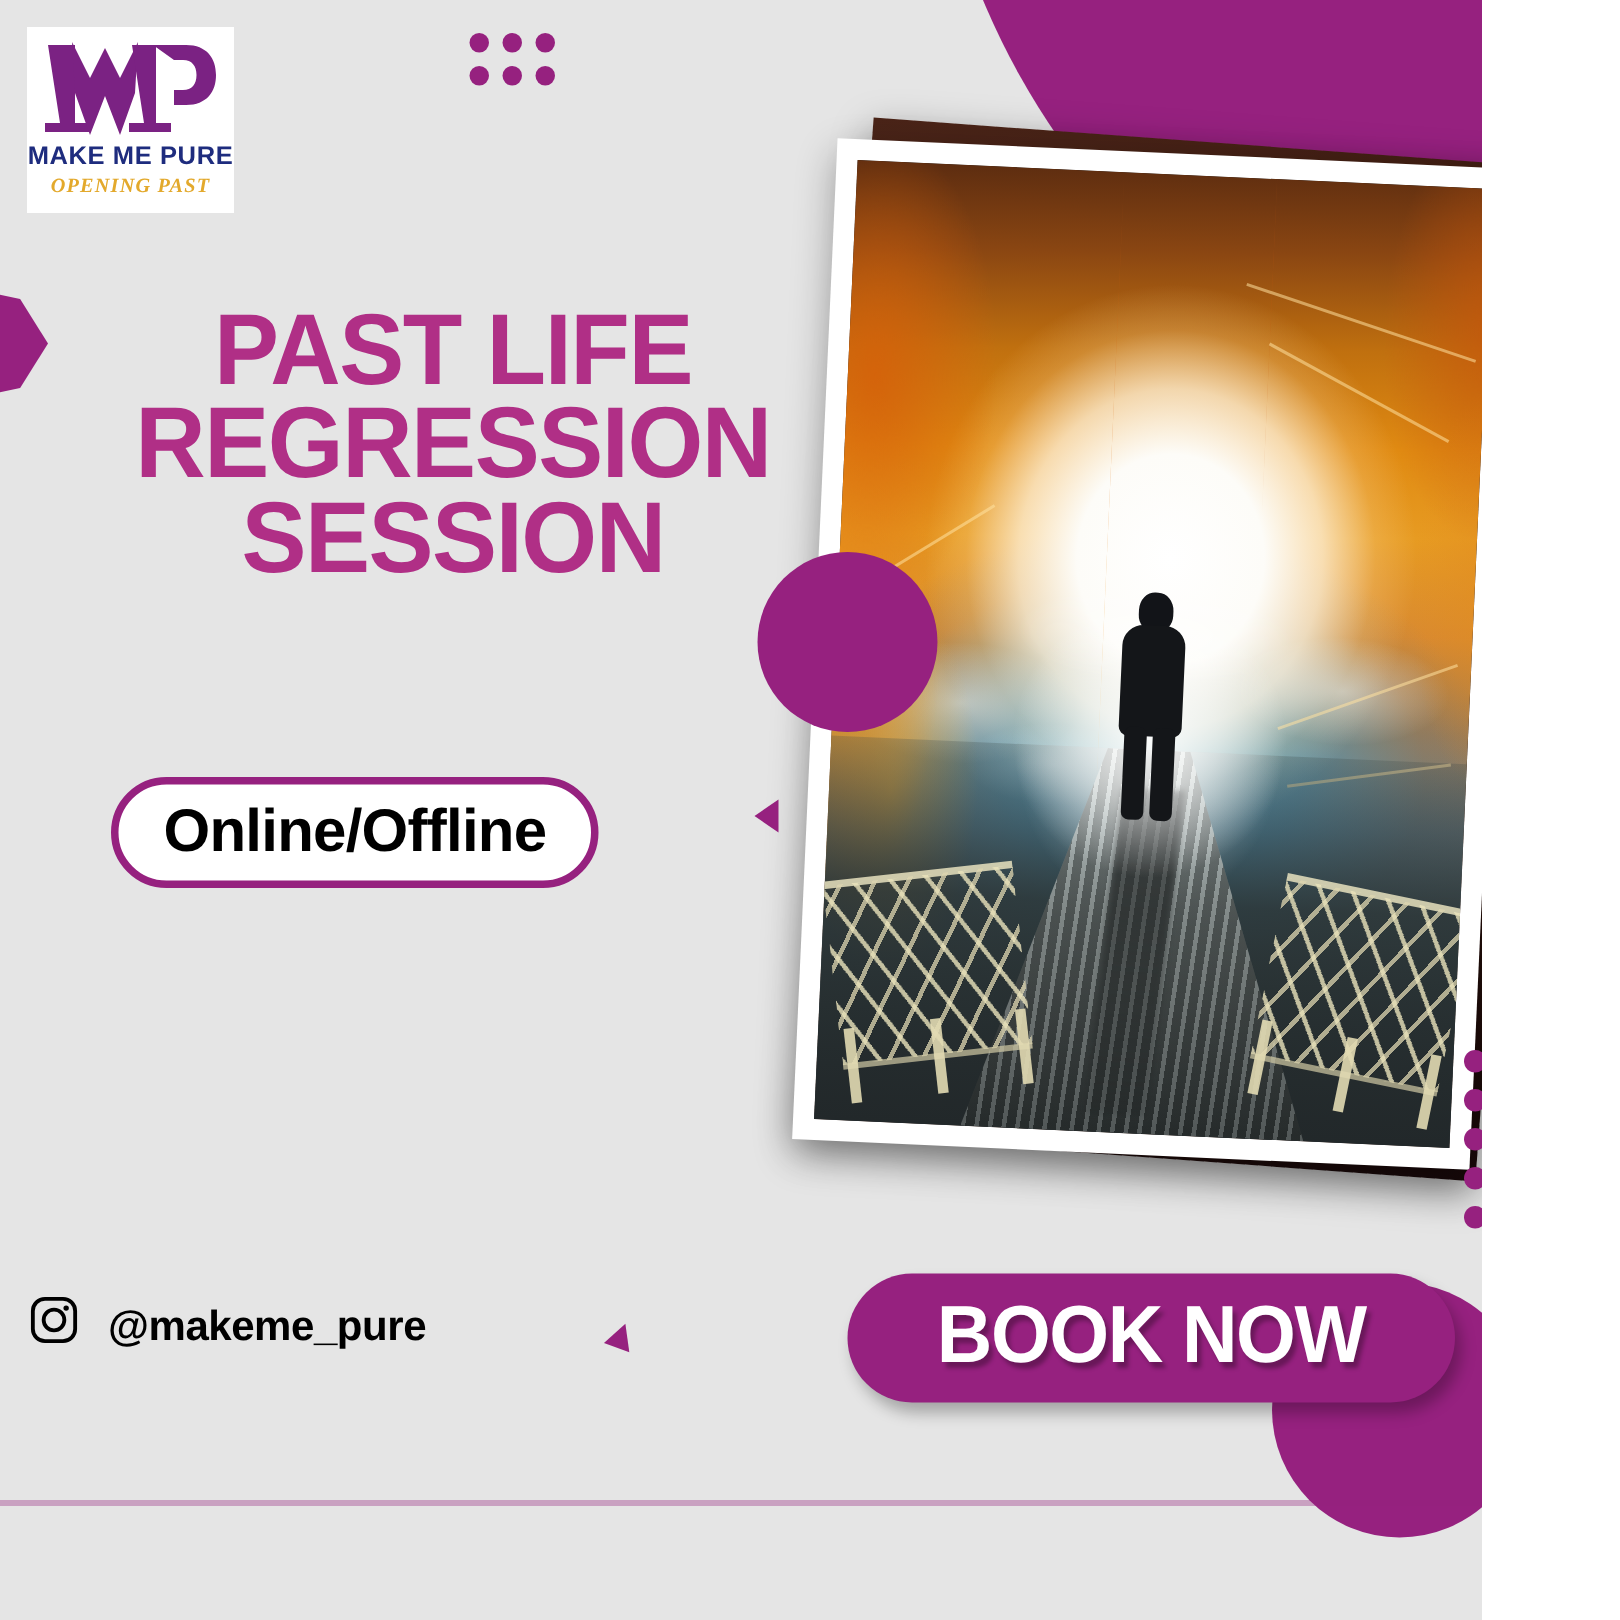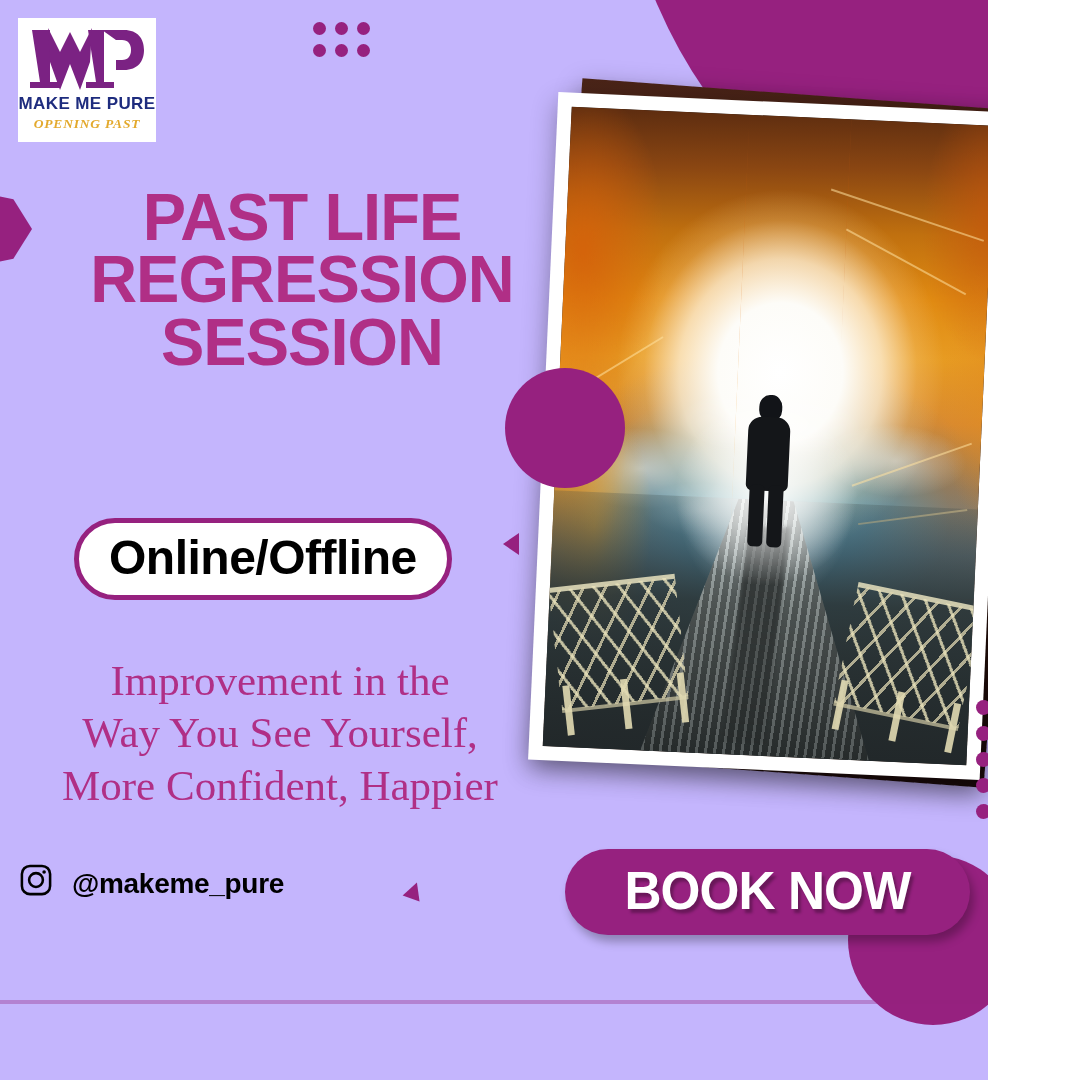--- a/index.html
+++ b/index.html
@@ -5,21 +5,21 @@
   html,body{margin:0;padding:0;}
   body{
     width:1080px;height:1080px;
     background:#ffffff;
     font-family:"Liberation Sans", sans-serif;
     overflow:hidden;
   }
   #poster{
     position:relative;
     width:988px;height:1080px;
-    background:#c4b5fd;
+    background:#e5e5e5;
     overflow:hidden;
   }
 
   
   .corner-tr{
     position:absolute;
     top:-186px; right:-150px;
     width:520px;height:500px;
     background:#96217F;
     border-radius:0 0 0 100%;
@@ -113,21 +113,21 @@
     font-size:13.5px;
     letter-spacing:0.8px;
     color:#E3A92C;
     line-height:1;
     margin-top:5px;
   }
 
   
   #headline{
     position:absolute;
-    left:62px; top:186px;
+    left:62px; top:203px;
     width:480px;
     z-index:8;
     text-align:center;
   }
   #headline .ln{
     font-family:"Liberation Sans", sans-serif;
     font-weight:bold;
     font-size:67px;
     line-height:0.93;
     letter-spacing:-1px;
@@ -142,21 +142,21 @@
     left:74px; top:518px;
     padding:10px 30px 12px 30px;
     border:5px solid #96217F;
     border-radius:60px;
     background:#ffffff;
     z-index:8;
   }
   #pill span{
     font-family:"Liberation Sans", sans-serif;
     font-weight:bold;
-    font-size:48px;
+    font-size:40px;
     letter-spacing:-0.5px;
     color:#000000;
     line-height:1.05;
     white-space:nowrap;
   }
 
   
   #subcopy{
     position:absolute;
     left:0px; top:655px;
@@ -453,25 +453,20 @@
     <div class="ln">PAST LIFE</div>
     <div class="ln">REGRESSION</div>
     <div class="ln">SESSION</div>
   </div>
 
   <div id="pill">
     <span>Online/Offline</span>
   </div>
   <div class="tri" id="tri-left"></div>
 
-  <div id="subcopy">
-    <div class="ln">Improvement in the</div>
-    <div class="ln">Way You See Yourself,</div>
-    <div class="ln">More Confident, Happier</div>
-  </div>
 
   <div id="contacts">
     <div class="crow">
       <span class="ic">
         <svg width="36" height="36" viewBox="0 0 24 24" fill="none" stroke="#000" stroke-width="1.7">
           <rect x="2.6" y="2.6" width="18.8" height="18.8" rx="5.4"></rect>
           <circle cx="12" cy="12" r="4.6"></circle>
           <circle cx="17.4" cy="6.7" r="1.2" fill="#000" stroke="none"></circle>
         </svg>
       </span>

